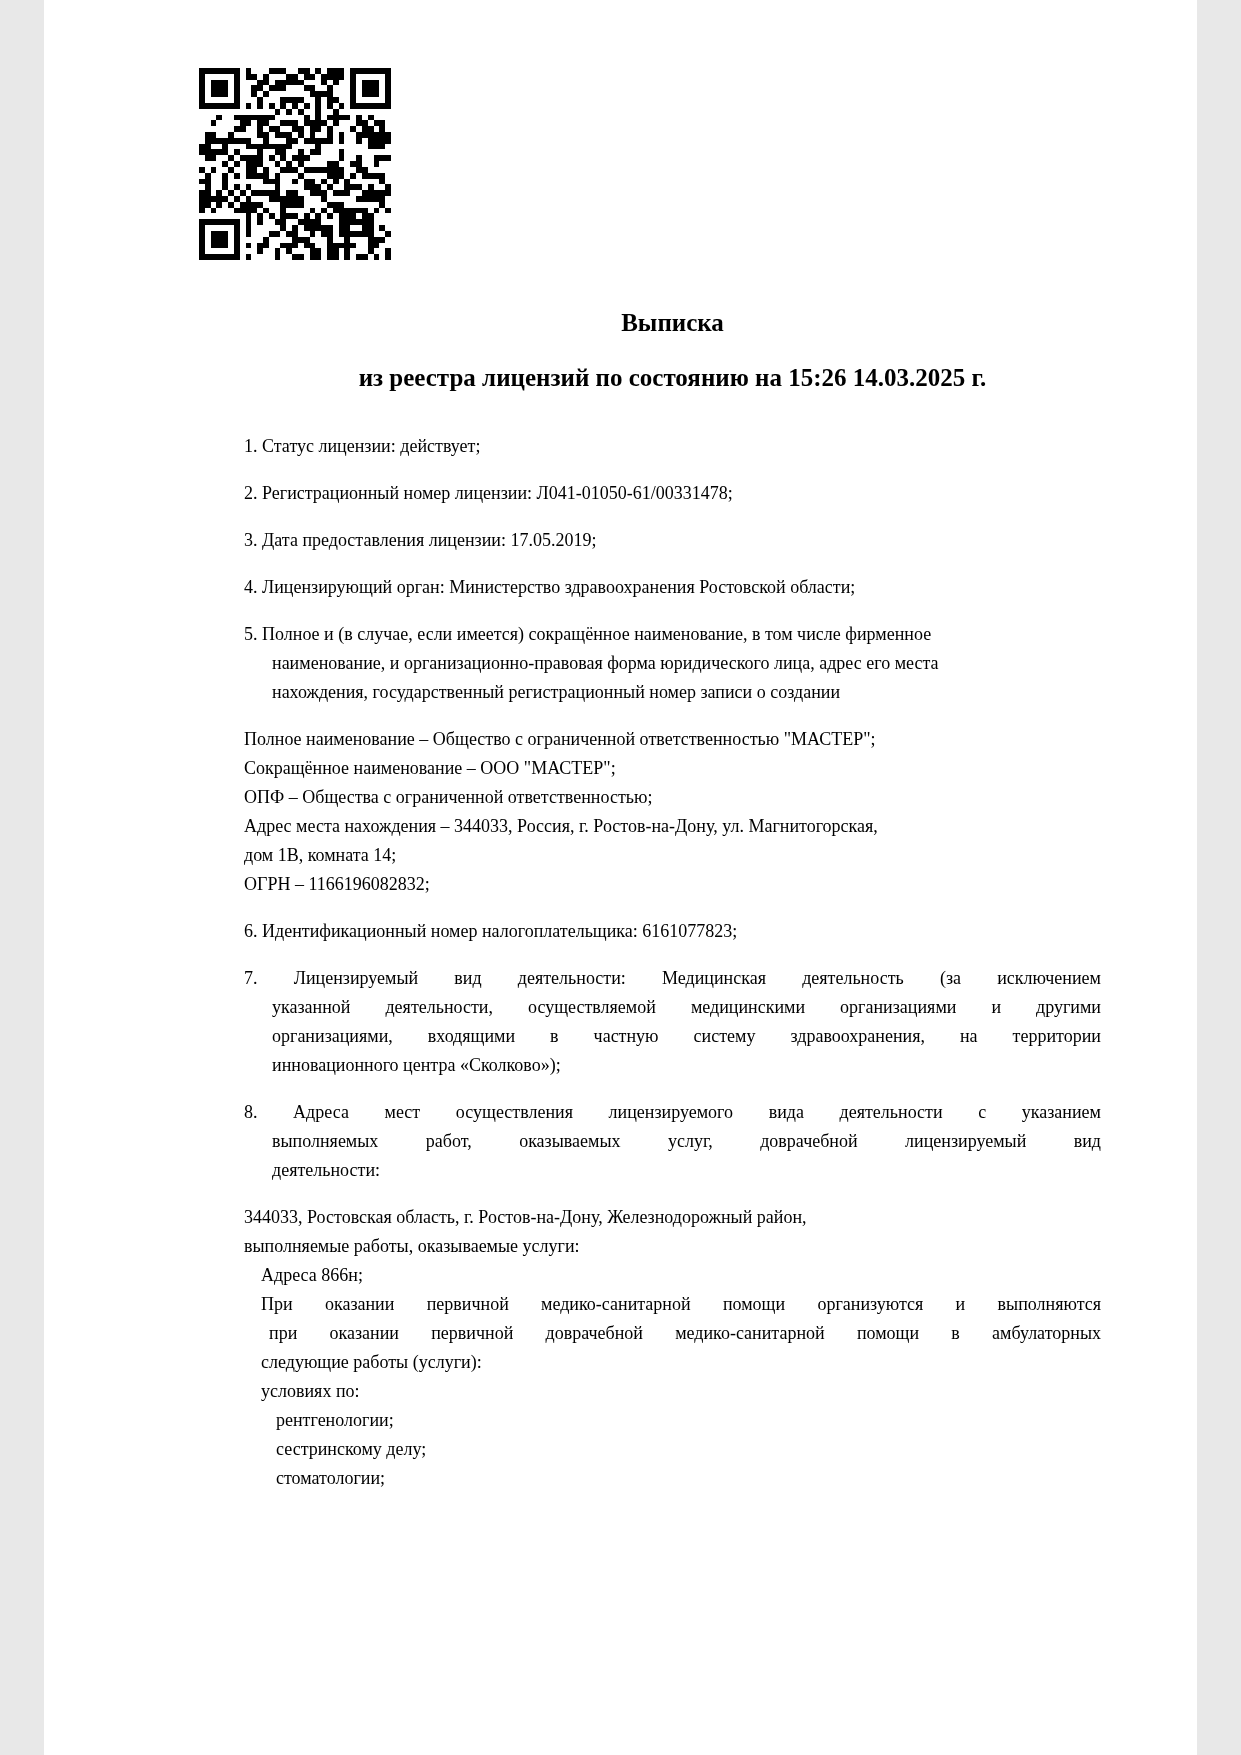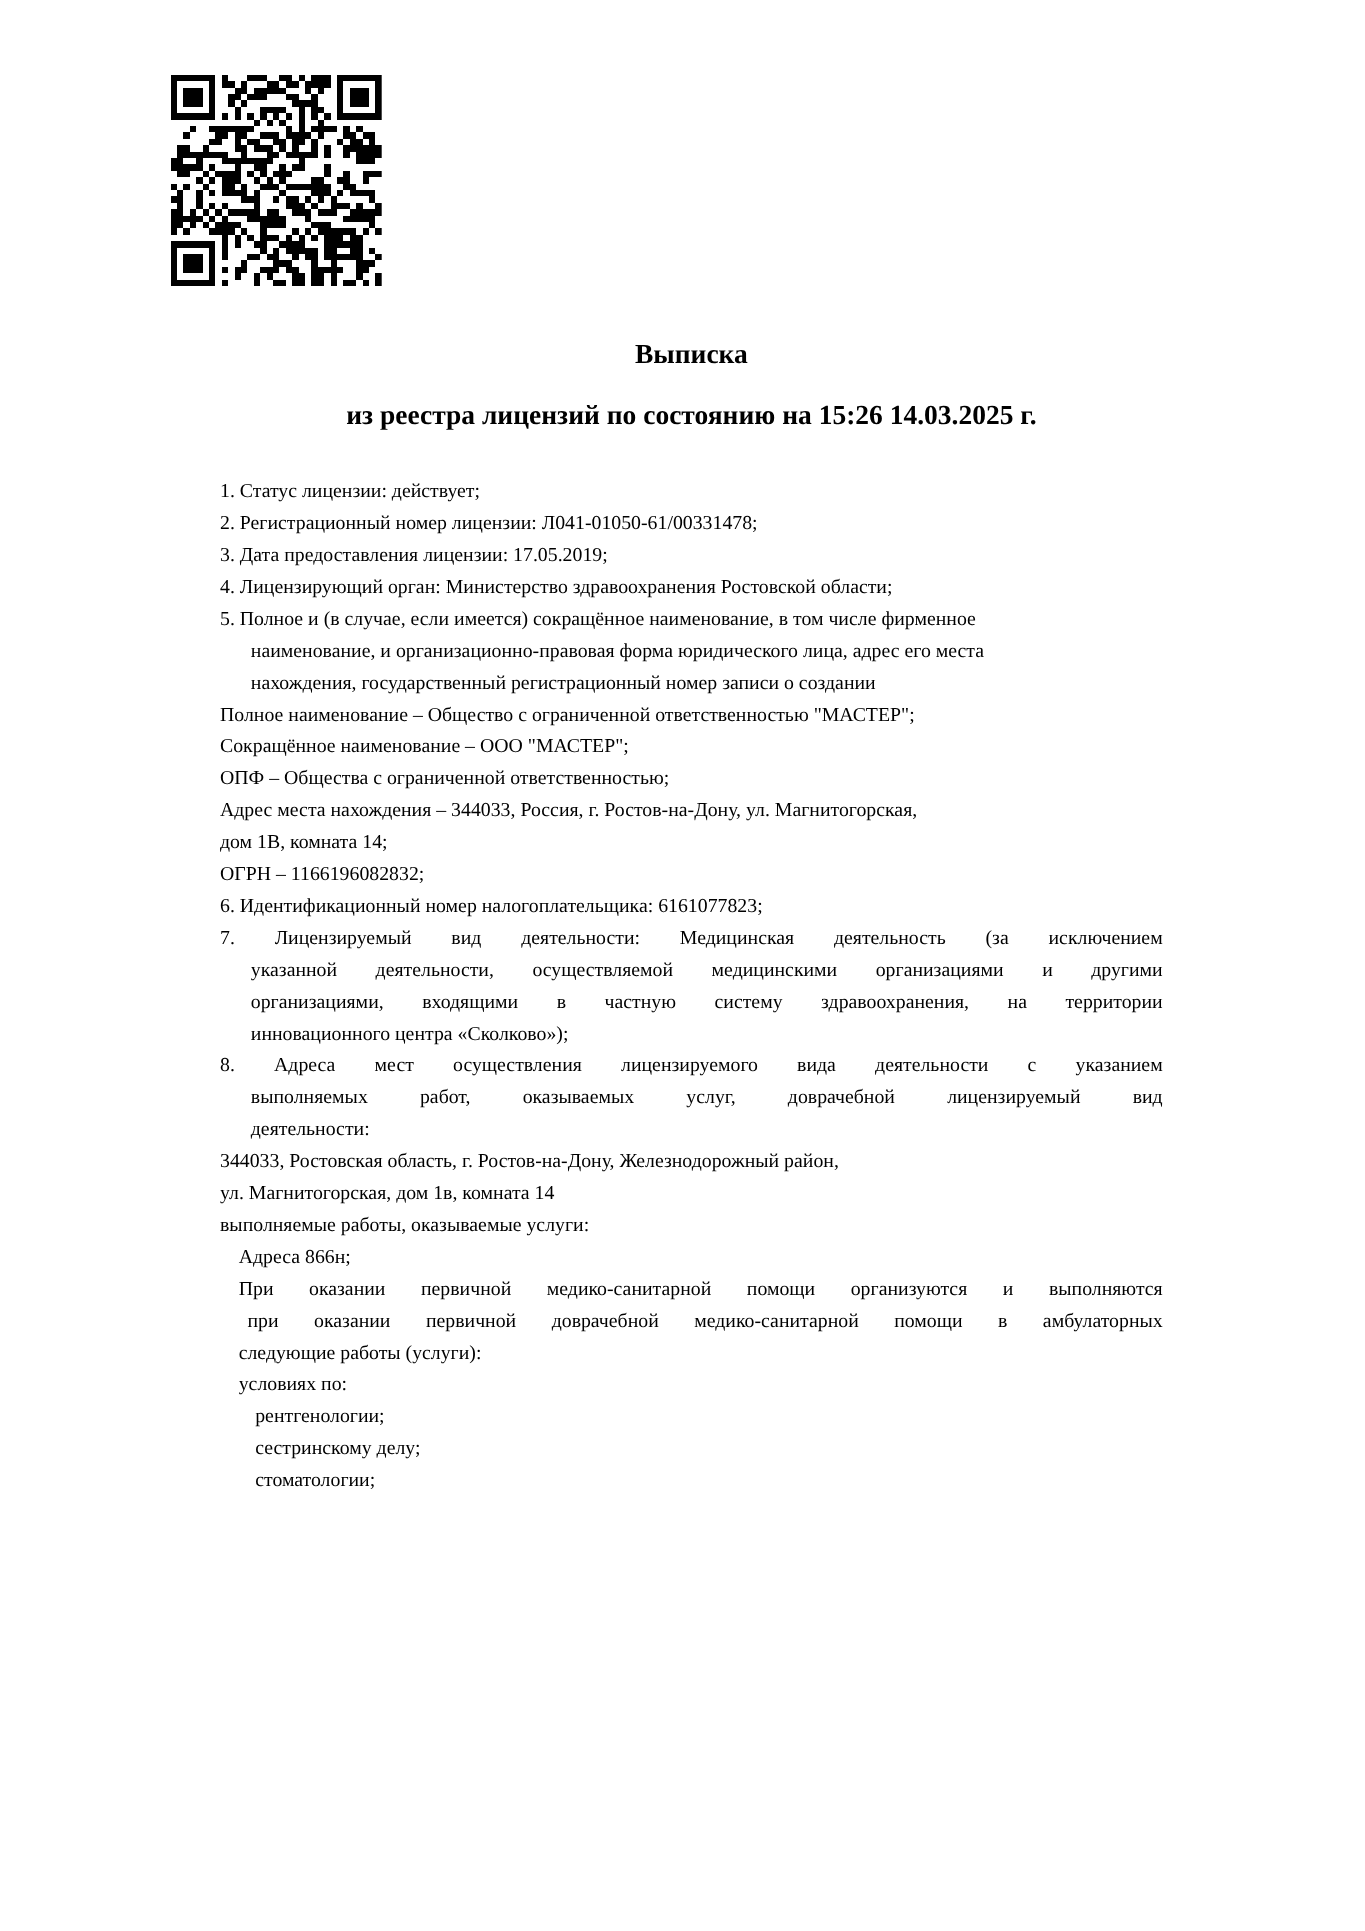--- a/index.html
+++ b/index.html
@@ -1,18 +1,18 @@
 <!DOCTYPE html>
 <html><head>
 <meta charset="utf-8">
 <style>
   html,body{margin:0;padding:0;background:#e8e8e8;}
   .page{
     position:relative;
-    width:1241px;height:1755px;
+    width:1153px;height:1755px;
     background:#ffffff;
     font-family:"Liberation Serif","DejaVu Serif",serif;
     color:#000;
     overflow:hidden;
     margin:0 auto;
   }
   .qr{
     position:absolute;left:155px;top:68px;width:192px;height:192px;
   }
   .qr svg{display:block;width:192px;height:192px;}
@@ -20,21 +20,21 @@
     position:absolute;left:200px;top:306px;width:857px;
     text-align:center;font-weight:bold;font-size:25px;line-height:34px;
   }
   .title{margin:0 0 21px 0;}
   .subtitle{margin:0;}
   .docbody{
     position:absolute;left:200px;top:432px;width:857px;
     font-size:18px;line-height:29px;
   }
   .para{margin:0;}
-  .para + .para{}
+  .para + .para{margin-top:18px;}
   .line{white-space:nowrap;}
   .hang{padding-left:28px;}
   .ind1{padding-left:17px;}
   .ind2{padding-left:25px;}
   .ind3{padding-left:32px;}
   .stretch{
     white-space:normal;
     text-align:justify;
     -moz-text-align-last:justify;
     text-align-last:justify;
@@ -565,21 +565,20 @@
     </div>
 
     <div class="para">
       <div class="line stretch">8. Адреса мест осуществления лицензируемого вида деятельности с указанием</div>
       <div class="line hang stretch">выполняемых работ, оказываемых услуг, доврачебной лицензируемый вид</div>
       <div class="line hang">деятельности:</div>
     </div>
 
     <div class="para">
       <div class="line">344033, Ростовская область, г. Ростов-на-Дону, Железнодорожный район,</div>
-      <div class="line">ул. Магнитогорская, дом 1в, комната 14</div>
       <div class="line">выполняемые работы, оказываемые услуги:</div>
       <div class="line ind1">Адреса 866н;</div>
       <div class="line ind1 stretch">При оказании первичной медико-санитарной помощи организуются и выполняются</div>
       <div class="line ind2 stretch">при оказании первичной доврачебной медико-санитарной помощи в амбулаторных</div>
       <div class="line ind1">следующие работы (услуги):</div>
       <div class="line ind1">условиях по:</div>
       <div class="line ind3">рентгенологии;</div>
       <div class="line ind3">сестринскому делу;</div>
       <div class="line ind3">стоматологии;</div>
     </div>

